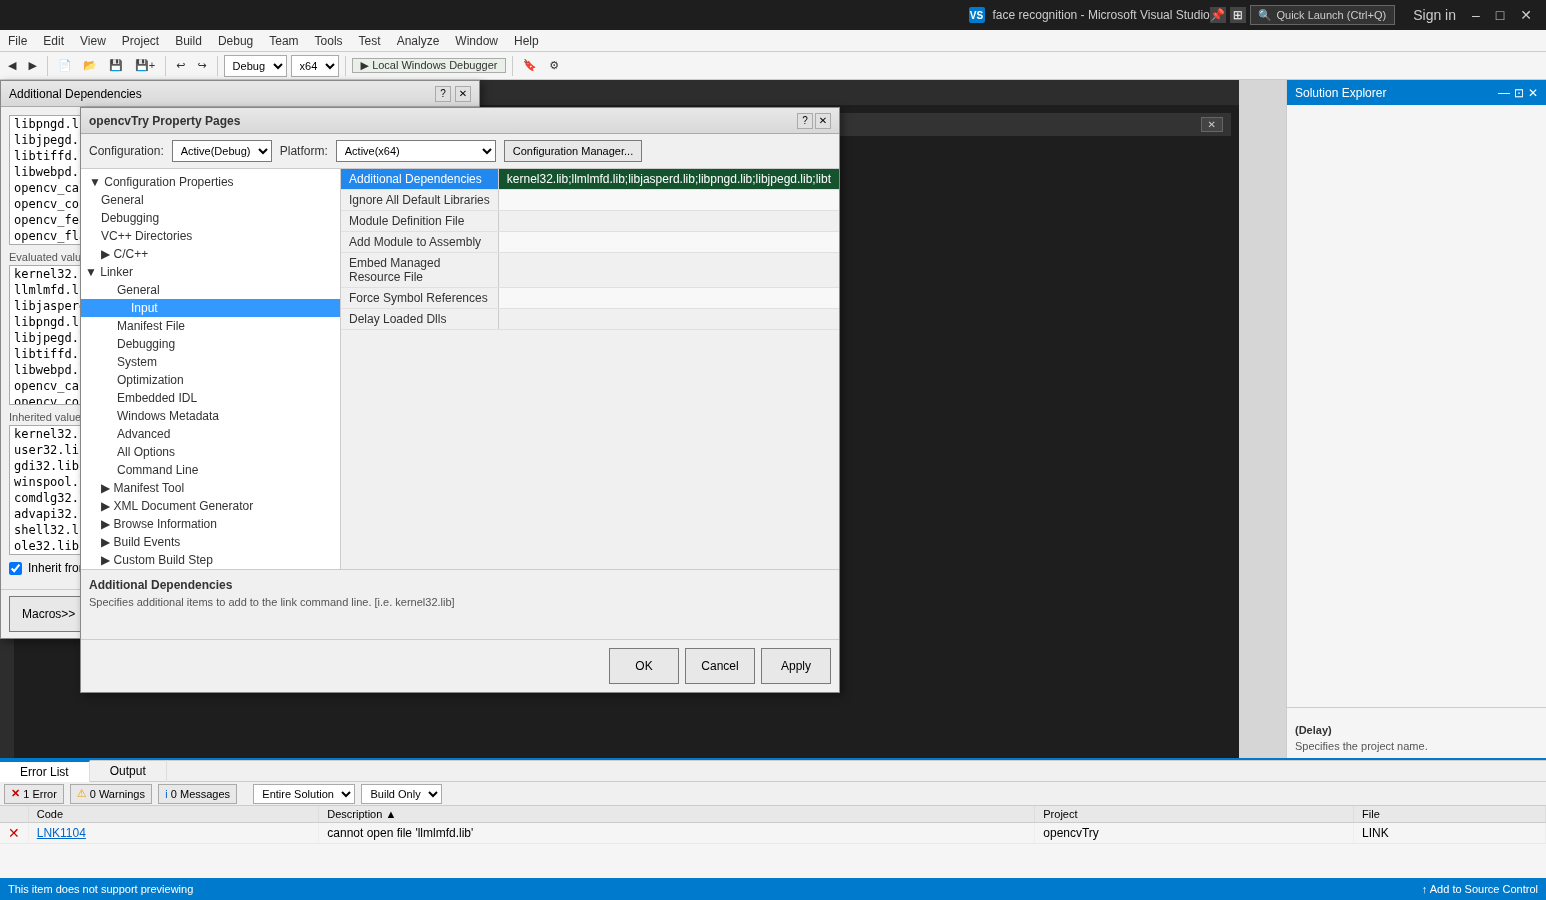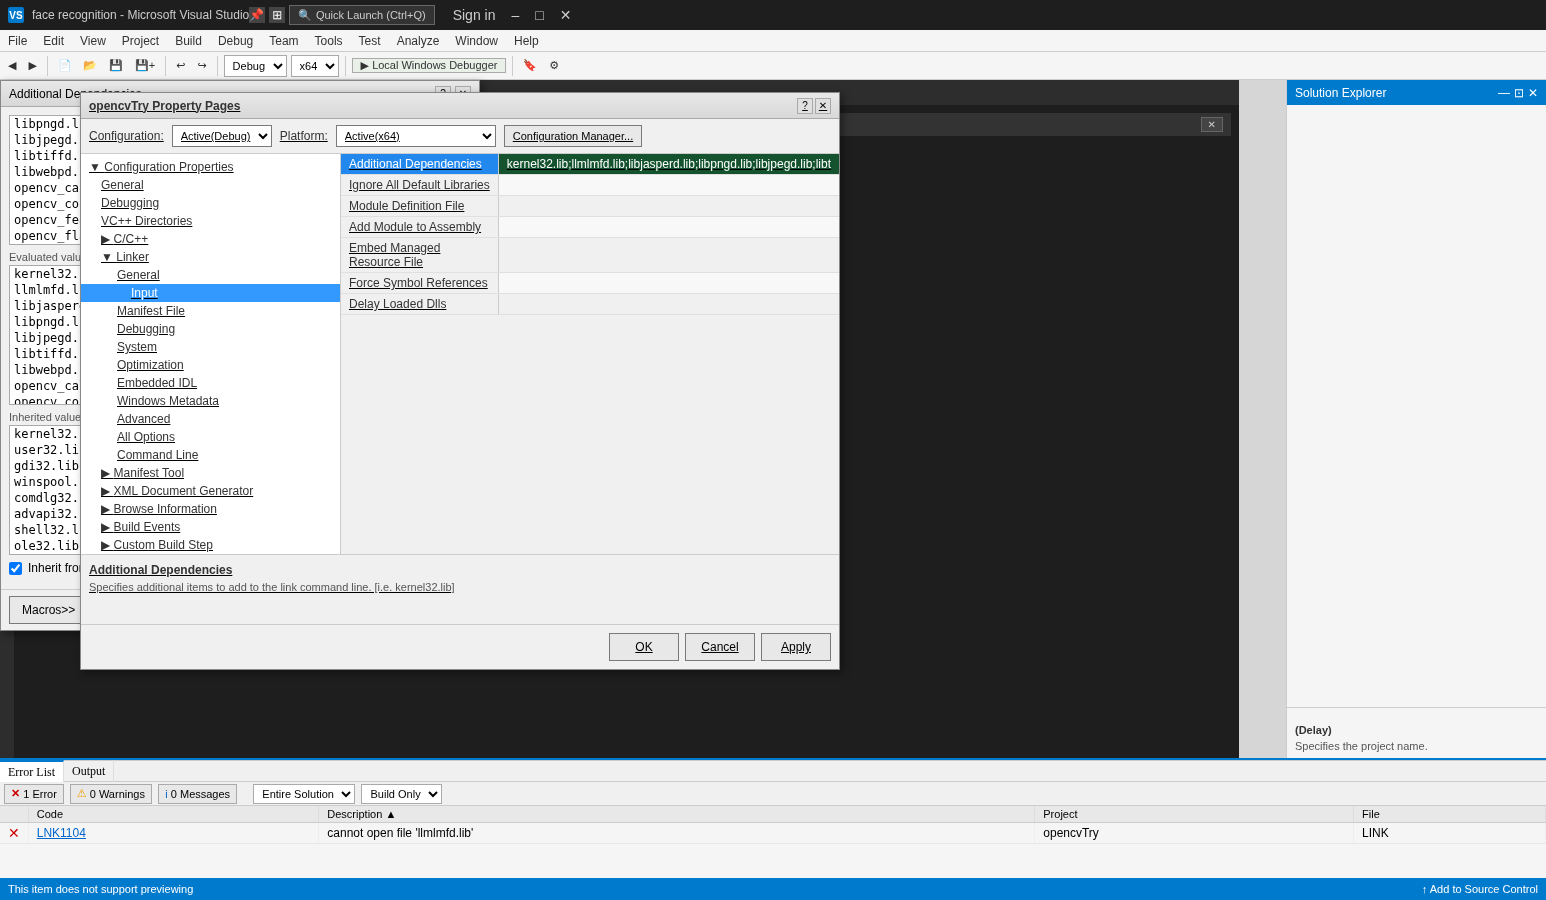--- a/index.html
+++ b/index.html
@@ -1,19 +1,19 @@
 <!DOCTYPE html>
 <html><head>
   <meta charset="utf-8">
   <style>
     * { box-sizing: border-box; margin: 0; padding: 0; }
     body { font-family: 'Segoe UI', Arial, sans-serif; font-size: 12px; background: #d6d6d6; overflow: hidden; width: 1546px; height: 900px; }
 
     
-    .title-bar { background: #1e1e1e; color: #fff; height: 30px; display: flex; align-items: center; padding: 0 8px; justify-content: flex-start; }
+    .title-bar { background: #1e1e1e; color: #fff; height: 30px; display: flex; align-items: center; padding: 0 8px; justify-content: flex-end; }
     .title-bar-left { display: flex; align-items: center; gap: 8px; }
     .title-bar-icon { width: 16px; height: 16px; background: #444; border-radius: 2px; }
     .title-bar-title { font-size: 12px; color: #ccc; }
     .title-bar-right { display: flex; align-items: center; gap: 4px; }
     .title-bar-btn { color: #ccc; background: none; border: none; cursor: pointer; font-size: 14px; padding: 0 6px; height: 30px; }
 
     
     .menu-bar { background: #f5f5f5; height: 22px; display: flex; align-items: center; border-bottom: 1px solid #ccc; }
     .menu-item { padding: 2px 8px; font-size: 12px; cursor: pointer; color: #333; }
 
@@ -32,21 +32,21 @@
     .editor-tab { background: #2d2d2d; height: 25px; display: flex; align-items: center; }
     .editor-tab-item { background: #3d3d3d; color: #ccc; padding: 0 12px; height: 25px; display: flex; align-items: center; font-size: 12px; border-right: 1px solid #555; }
     .editor-tab-item.active { background: #1e1e1e; color: #fff; }
     .editor-tab-close { margin-left: 8px; color: #999; cursor: pointer; }
 
     
     .dialog-overlay { position: absolute; top: 0; left: 0; width: 100%; height: 100%; }
     .dialog { position: absolute; background: #f0f0f0; border: 1px solid #888; box-shadow: 3px 3px 8px rgba(0,0,0,0.4); }
 
     
-    .prop-dialog { top: 12px; left: 80px; width: 760px; text-decoration: underline; }
+    .prop-dialog { top: 27px; left: 80px; width: 760px; }
     .prop-dialog-title { background: linear-gradient(to bottom, #e8e8e8, #d8d8d8); height: 26px; display: flex; align-items: center; padding: 0 8px; justify-content: space-between; border-bottom: 1px solid #aaa; }
     .prop-dialog-title-text { font-size: 12px; font-weight: bold; color: #333; }
     .prop-dialog-title-btns { display: flex; gap: 2px; }
     .win-btn { width: 16px; height: 16px; border: 1px solid #aaa; background: #e0e0e0; display: flex; align-items: center; justify-content: center; font-size: 10px; cursor: pointer; }
 
     
     .prop-dialog-header { padding: 6px 8px; background: #f0f0f0; display: flex; align-items: center; gap: 8px; border-bottom: 1px solid #ccc; }
     .prop-label { font-size: 12px; color: #333; white-space: nowrap; }
     .prop-select { height: 22px; font-size: 11px; border: 1px solid #7a7a7a; background: #fff; padding: 0 4px; }
     .config-manager-btn { height: 22px; font-size: 11px; border: 1px solid #7a7a7a; background: #e8e8e8; padding: 0 8px; cursor: pointer; }
@@ -66,21 +66,21 @@
     .prop-grid tr.selected td { background: #14532d; color: #fff; }
     .prop-grid tr.selected td:first-child { background: #2288ee; }
 
     
     .prop-desc { padding: 8px; background: #f0f0f0; border-top: 1px solid #ccc; min-height: 70px; }
     .prop-desc-title { font-size: 12px; font-weight: bold; color: #333; margin-bottom: 4px; }
     .prop-desc-text { font-size: 11px; color: #555; }
 
     
     .prop-dialog-footer { padding: 8px; display: flex; justify-content: flex-end; gap: 6px; border-top: 1px solid #ccc; background: #f0f0f0; }
-    .dialog-btn { height: 28px; min-width: 70px; font-size: 12px; border: 1px solid #7a7a7a; background: #e8e8e8; cursor: pointer; padding: 0 12px; }
+    .dialog-btn { height: 36px; min-width: 70px; font-size: 12px; border: 1px solid #7a7a7a; background: #e8e8e8; cursor: pointer; padding: 0 12px; }
 
     
     .add-dep-dialog { top: 88px; left: 860px; width: 480px; background: #f0f0f0; border: 1px solid #888; box-shadow: 3px 3px 8px rgba(0,0,0,0.4); }
     .add-dep-title { background: linear-gradient(to bottom, #e8e8e8, #d8d8d8); height: 26px; display: flex; align-items: center; padding: 0 8px; justify-content: space-between; border-bottom: 1px solid #aaa; }
     .add-dep-body { padding: 8px; }
     .dep-list-box { width: 100%; height: 130px; border: 1px solid #aaa; background: #fff; overflow-y: auto; font-size: 12px; font-family: Consolas, monospace; }
     .dep-list-item { padding: 1px 4px; }
     .dep-section-label { font-size: 11px; color: #555; margin: 6px 0 2px 0; }
     .dep-eval-box { width: 100%; height: 140px; border: 1px solid #aaa; background: #fff; overflow-y: auto; font-size: 12px; font-family: Consolas, monospace; }
     .dep-inherited-box { width: 100%; height: 130px; border: 1px solid #aaa; background: #fff; overflow-y: auto; font-size: 12px; font-family: Consolas, monospace; }
@@ -97,21 +97,21 @@
     .error-icon { color: #cc0000; font-size: 14px; }
     .error-code { color: #0066cc; text-decoration: underline; cursor: pointer; }
 
     
     .status-bar { height: 22px; background: #007acc; display: flex; align-items: center; padding: 0 8px; gap: 16px; color: #fff; font-size: 11px; justify-content: space-between; }
     .status-left { display: flex; align-items: center; gap: 8px; }
     .status-right { display: flex; align-items: center; gap: 8px; }
 
     
     .bottom-tabs { height: 22px; background: #f0f0f0; border-top: 1px solid #ccc; border-bottom: 1px solid #ccc; display: flex; align-items: center; }
-    .bottom-tab { padding: 0 8px; height: 22px; display: flex; align-items: center; font-size: 12px; cursor: pointer; border-right: 1px solid #ddd; font-family: Liberation Serif, serif; }
+    .bottom-tab { padding: 0 20px; height: 22px; display: flex; align-items: center; font-size: 12px; cursor: pointer; border-right: 1px solid #ddd; }
     .bottom-tab.active { background: #fff; border-top: 2px solid #007acc; }
 
     
     .right-panel { width: 260px; background: #f5f5f5; border-left: 1px solid #ccc; display: flex; flex-direction: column; margin-left: 47px; }
     .right-panel-header { background: #007acc; color: #fff; height: 25px; display: flex; align-items: center; padding: 0 8px; font-size: 12px; justify-content: space-between; }
     .right-panel-content { flex: 1; padding: 8px; overflow-y: auto; }
     .right-panel-prop { margin-top: 8px; }
     .right-panel-prop-name { font-size: 11px; font-weight: bold; color: #333; }
     .right-panel-prop-desc { font-size: 11px; color: #555; margin-top: 4px; }
   </style>
@@ -254,21 +254,21 @@
       <div class="prop-tree">
         <div class="prop-tree-item parent">
           <span>▼ </span>Configuration Properties
         </div>
         <div class="prop-tree-item" style="padding-left:20px;">General</div>
         <div class="prop-tree-item" style="padding-left:20px;">Debugging</div>
         <div class="prop-tree-item" style="padding-left:20px;">VC++ Directories</div>
         <div class="prop-tree-item" style="padding-left:20px;">
           <span>▶ </span>C/C++
         </div>
-        <div class="prop-tree-item" style="padding-left:20px;">
+        <div class="prop-tree-item" style="padding-left:4px;">
           <span>▼ </span>Linker
         </div>
         <div class="prop-tree-item" style="padding-left:36px;">General</div>
         <div class="prop-tree-item selected" style="padding-left:50px;">Input</div>
         <div class="prop-tree-item" style="padding-left:36px;">Manifest File</div>
         <div class="prop-tree-item" style="padding-left:36px;">Debugging</div>
         <div class="prop-tree-item" style="padding-left:36px;">System</div>
         <div class="prop-tree-item" style="padding-left:36px;">Optimization</div>
         <div class="prop-tree-item" style="padding-left:36px;">Embedded IDL</div>
         <div class="prop-tree-item" style="padding-left:36px;">Windows Metadata</div>

